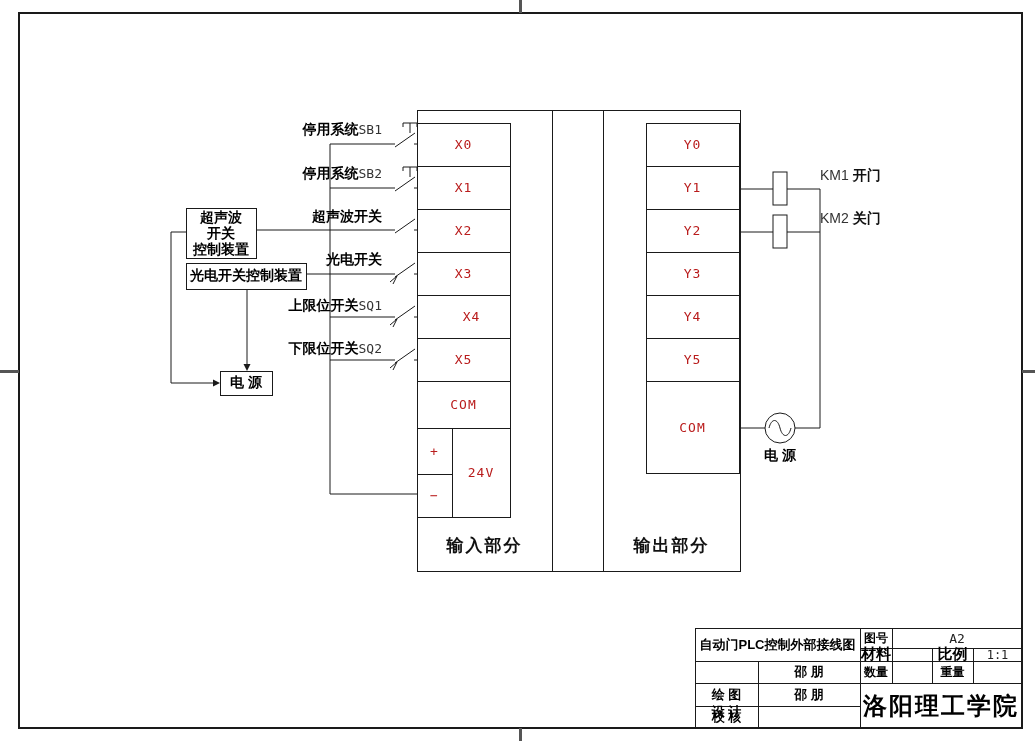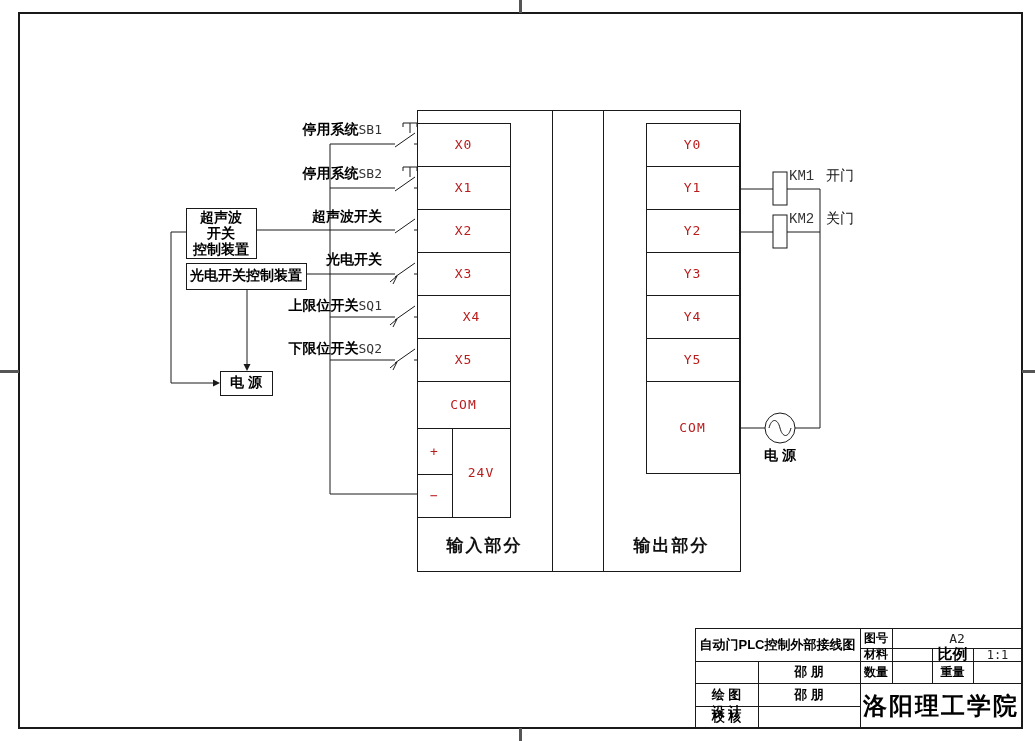--- a/index.html
+++ b/index.html
@@ -9,23 +9,23 @@
   .abs{position:absolute;box-sizing:border-box;}
   .c{display:flex;align-items:center;justify-content:center;text-align:center;}
   .term{font-family:"DejaVu Sans Mono","Liberation Mono",monospace;
         font-size:13px;color:#b91c1c;letter-spacing:1px;}
   .cnb{font-weight:700;font-size:14px;color:#000;}
   .inlabel{position:absolute;left:255px;width:127px;text-align:right;
            font-size:14px;font-weight:700;white-space:nowrap;color:#000;}
   .inlabel .code{font-family:"DejaVu Sans Mono","Liberation Mono",monospace;
                  font-weight:400;font-size:13px;color:#333;}
   .kmlabel{position:absolute;white-space:nowrap;font-size:14px;}
-  .kmlabel .code{font-family:Liberation Mono, monospace;
-                 font-weight:400;font-size:14px;color:#333;}
-  .kmlabel .act{font-weight:400;margin-left:8px;}
+  .kmlabel .code{font-family:Liberation Sans, sans-serif;
+                 font-weight:400;font-size:14px;color:#333;padding-left:31px;}
+  .kmlabel .act{font-weight:700;}
   .section{font-size:17px;font-weight:700;letter-spacing:2px;}
   .tb{font-weight:700;color:#000;}
   .mono{font-family:"DejaVu Sans Mono","Liberation Mono",monospace;font-weight:400;color:#222;}
   .devbox{line-height:16px;}
 </style>
 </head>
 <body>
 
 <svg class="layer" width="1035" height="741" viewBox="0 0 1035 741">
 
@@ -174,21 +174,21 @@
 <div class="abs c section" style="left:417px;top:531px;width:135px;height:28px;">输入部分</div>
 <div class="abs c section" style="left:603px;top:531px;width:137px;height:28px;">输出部分</div>
 
 <div class="kmlabel" style="left:789px;top:167px;"><span class="code">KM1</span> <span class="act">开门</span></div>
 <div class="kmlabel" style="left:789px;top:210px;"><span class="code">KM2</span> <span class="act">关门</span></div>
 <div class="abs c cnb" style="left:748px;top:448px;width:64px;height:16px;">电 源</div>
 
 <div class="abs c tb" style="left:696px;top:629px;width:163px;height:31px;font-size:13px;">自动门PLC控制外部接线图</div>
 <div class="abs c tb" style="left:861px;top:628px;width:30px;height:20px;font-size:12px;">图号</div>
 <div class="abs c mono" style="left:893px;top:628px;width:128px;height:20px;font-size:13px;">A2</div>
-<div class="abs c tb" style="left:861px;top:648px;width:30px;height:13px;font-size:12px;">材料</div>
+<div class="abs c tb" style="left:861px;top:648px;width:30px;height:13px;font-size:15px;">材料</div>
 <div class="abs c mono" style="left:893px;top:648px;width:38px;height:13px;font-size:11px;"></div>
 <div class="abs c tb" style="left:933px;top:648px;width:39px;height:13px;font-size:15px;">比例</div>
 <div class="abs c mono" style="left:974px;top:648px;width:47px;height:13px;font-size:12px;">1:1</div>
 <div class="abs c tb" style="left:696px;top:661px;width:61px;height:22px;font-size:13px;margin-top:40px;">设 计</div>
 <div class="abs c tb" style="left:759px;top:661px;width:100px;height:22px;font-size:13px;">邵 朋</div>
 <div class="abs c tb" style="left:861px;top:661px;width:30px;height:22px;font-size:12px;">数量</div>
 <div class="abs c mono" style="left:893px;top:661px;width:38px;height:22px;font-size:11px;"></div>
 <div class="abs c tb" style="left:933px;top:661px;width:39px;height:22px;font-size:12px;">重量</div>
 <div class="abs c mono" style="left:974px;top:661px;width:47px;height:22px;font-size:11px;"></div>
 <div class="abs c tb" style="left:696px;top:683px;width:61px;height:23px;font-size:13px;">绘 图</div>

